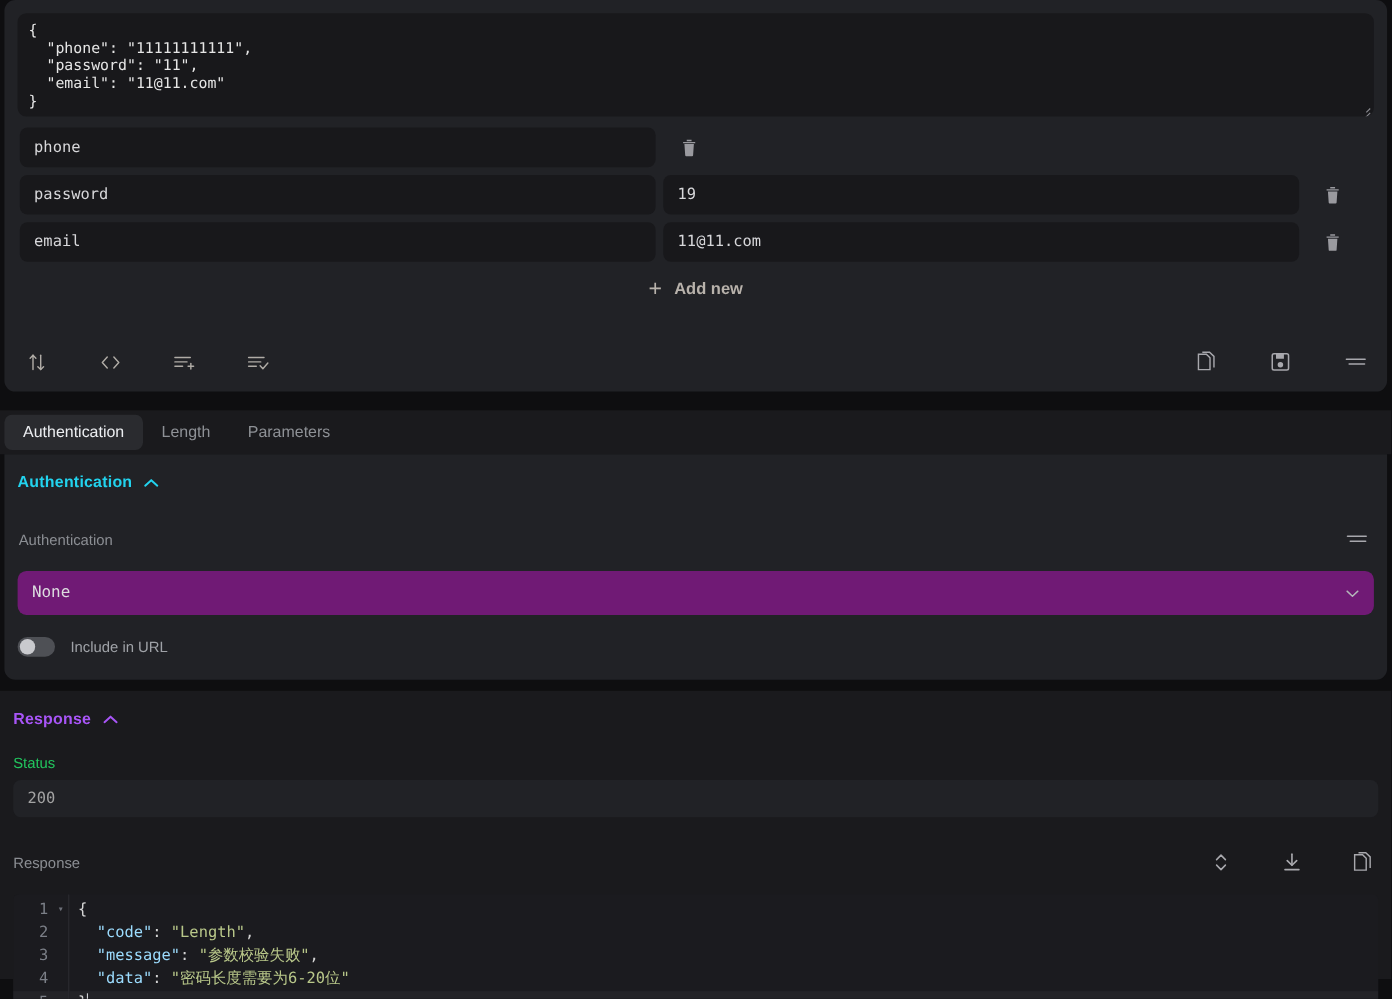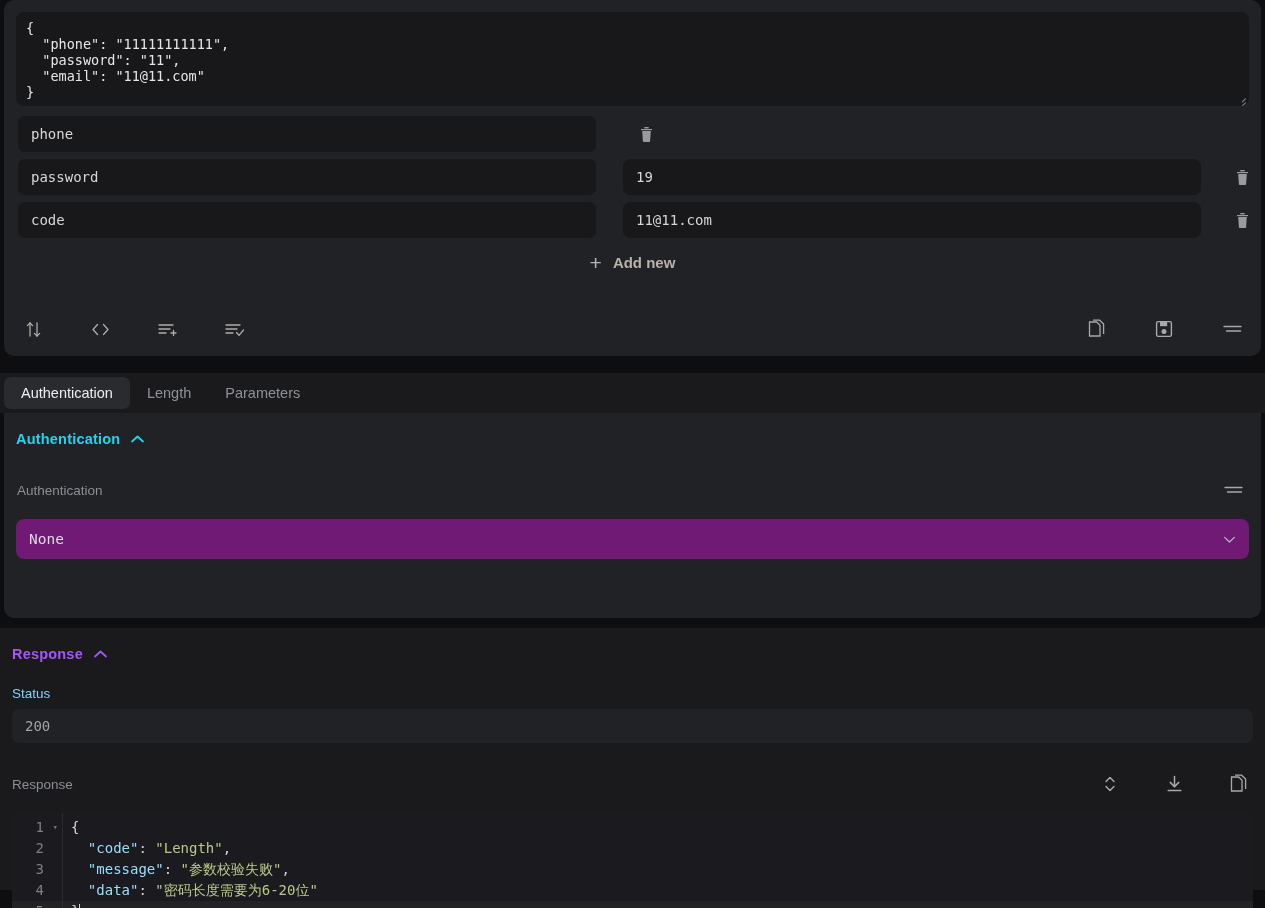--- a/index.html
+++ b/index.html
@@ -57,21 +57,21 @@
     transform-origin: right bottom;
   }
   .resize-grip i:nth-child(1) { width: 9px; bottom: 1px; }
   .resize-grip i:nth-child(2) { width: 5px; bottom: 5px; }
 
   
   .kv-rows { margin-top: 10px; }
   .kv-row {
     display: flex;
     align-items: center;
-    gap: 27px;
+    gap: 7px;
     padding: 0 10px 0 6px;
     margin-bottom: 7px;
     text-align: center;
   }
   .kv-field {
     height: 36px;
     background: #18181b;
     border-radius: 7px;
     display: flex;
     align-items: center;
@@ -224,21 +224,21 @@
 
   
   .response-panel {
     background: #1a1a1d;
     padding: 0 12px;
     margin-top: 10px;
     height: 262px;
   }
   .status-label {
     font-size: 13.5px;
-    color: #7dd3fc;
+    color: #22c55e;
     margin-top: 20px;
   }
   .status-box {
     height: 34px;
     margin-top: 8px;
     background: #212226;
     border-radius: 7px;
     display: flex;
     align-items: center;
     padding: 0 13px;
@@ -351,21 +351,21 @@
       <div class="trash-btn">
         <svg width="17" height="18" viewBox="0 0 17 18">
             <path d="M3 4h11v1.2H3z" fill="#9a9a9f"></path>
             <path d="M6.3 2h4.4v1.4H6.3z" fill="#9a9a9f"></path>
             <path d="M4.2 6h8.6l-.7 10.2a.9.9 0 0 1-.9.8H5.8a.9.9 0 0 1-.9-.8z" fill="#9a9a9f"></path>
           </svg>
       </div>
     </div>
 
     <div class="kv-row">
-      <div class="kv-field kv-key">code</div>
+      <div class="kv-field kv-key">email</div>
       <div class="kv-field kv-val">11@11.com</div>
       <div class="trash-btn">
         <svg width="17" height="18" viewBox="0 0 17 18">
             <path d="M3 4h11v1.2H3z" fill="#9a9a9f"></path>
             <path d="M6.3 2h4.4v1.4H6.3z" fill="#9a9a9f"></path>
             <path d="M4.2 6h8.6l-.7 10.2a.9.9 0 0 1-.9.8H5.8a.9.9 0 0 1-.9-.8z" fill="#9a9a9f"></path>
           </svg>
       </div>
     </div>
 
@@ -463,20 +463,26 @@
 
   <div class="select-box">
     <span>None</span>
     <span class="chev-down">
       <svg width="13" height="9" viewBox="0 0 13 9" fill="none" stroke="#b4b6ba" stroke-width="1.3" stroke-linecap="round" stroke-linejoin="round">
           <path d="M1.6 2.4 6.5 7 11.4 2.4"></path>
         </svg>
     </span>
   </div>
 
+  <div class="toggle-row">
+    <div class="toggle">
+        <div class="knob"></div>
+      </div>
+    <span class="toggle-label">Include in URL</span>
+  </div>
 
 </div>
 
 <div class="response-panel">
 
   <div class="section-head">
     <span class="section-title purple">Response</span>
     <span class="chev-up">
       <svg width="15" height="10" viewBox="0 0 15 10" fill="none" stroke="#a855f7" stroke-width="1.8" stroke-linecap="round" stroke-linejoin="round">
           <path d="M2 7.5 7.5 2.5 13 7.5"></path>

